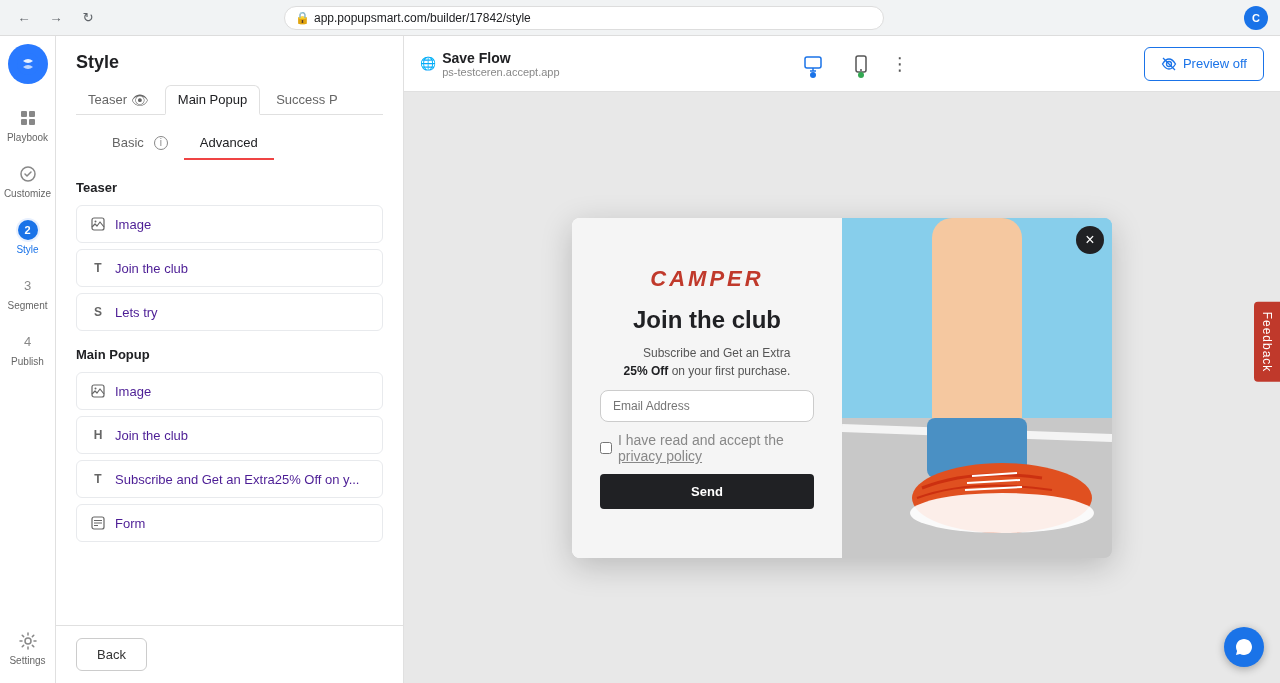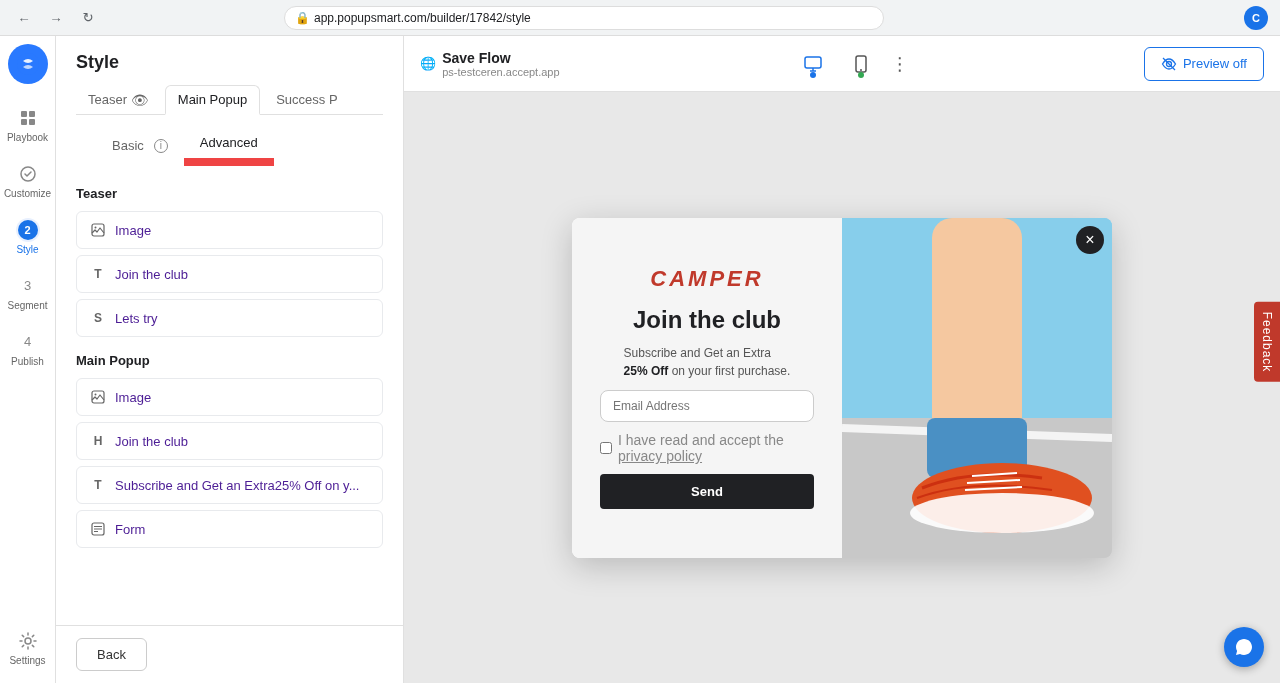--- a/index.html
+++ b/index.html
@@ -106,21 +106,21 @@
     }
     .subtabs-row {
       display: flex; gap: 0; padding: 12px 20px 0;
     }
     .subtab-btn {
       padding: 8px 16px; font-size: 13px; border: none; background: none;
       cursor: pointer; color: #666; border-bottom: 2px solid transparent;
       display: flex; align-items: center; gap: 10px;
     }
     .subtab-btn.active {
-      color: #202124; border-bottom: 8px solid #ef4444; font-weight: 500; text-align: right;
+      color: #202124; border-bottom: 2px solid #ef4444; font-weight: 500; text-align: right;
     }
 
     .panel-content {
       flex: 1; overflow-y: auto; padding: 16px 20px;
     }
     .section-label {
       font-size: 13px; font-weight: 600; color: #202124;
       margin-bottom: 10px; margin-top: 4px;
     }
     .element-item {
@@ -206,21 +206,21 @@
     }
     .camper-logo {
       font-size: 22px; font-weight: 800; color: #c0392b; letter-spacing: 3px;
       font-style: italic; text-transform: uppercase; margin-bottom: 4px;
     }
     .popup-heading {
       font-size: 24px; font-weight: 800; color: #202124; text-align: center;
       line-height: 1.2;
     }
     .popup-sub {
-      font-size: 12px; color: #555; text-align: left; line-height: 1.5;
+      font-size: 12px; color: #555; text-align: right; line-height: 1.5;
     }
     .popup-sub strong { color: #202124; font-weight: 700; }
     .email-input {
       width: 100%; padding: 8px 12px; border: 1px solid #ccc; border-radius: 8px;
       font-size: 12px; color: #999; outline: none;
     }
     .checkbox-row {
       display: flex; align-items: center; gap: 6px; width: 100%;
     }
     .checkbox-row input { width: 12px; height: 12px; }

